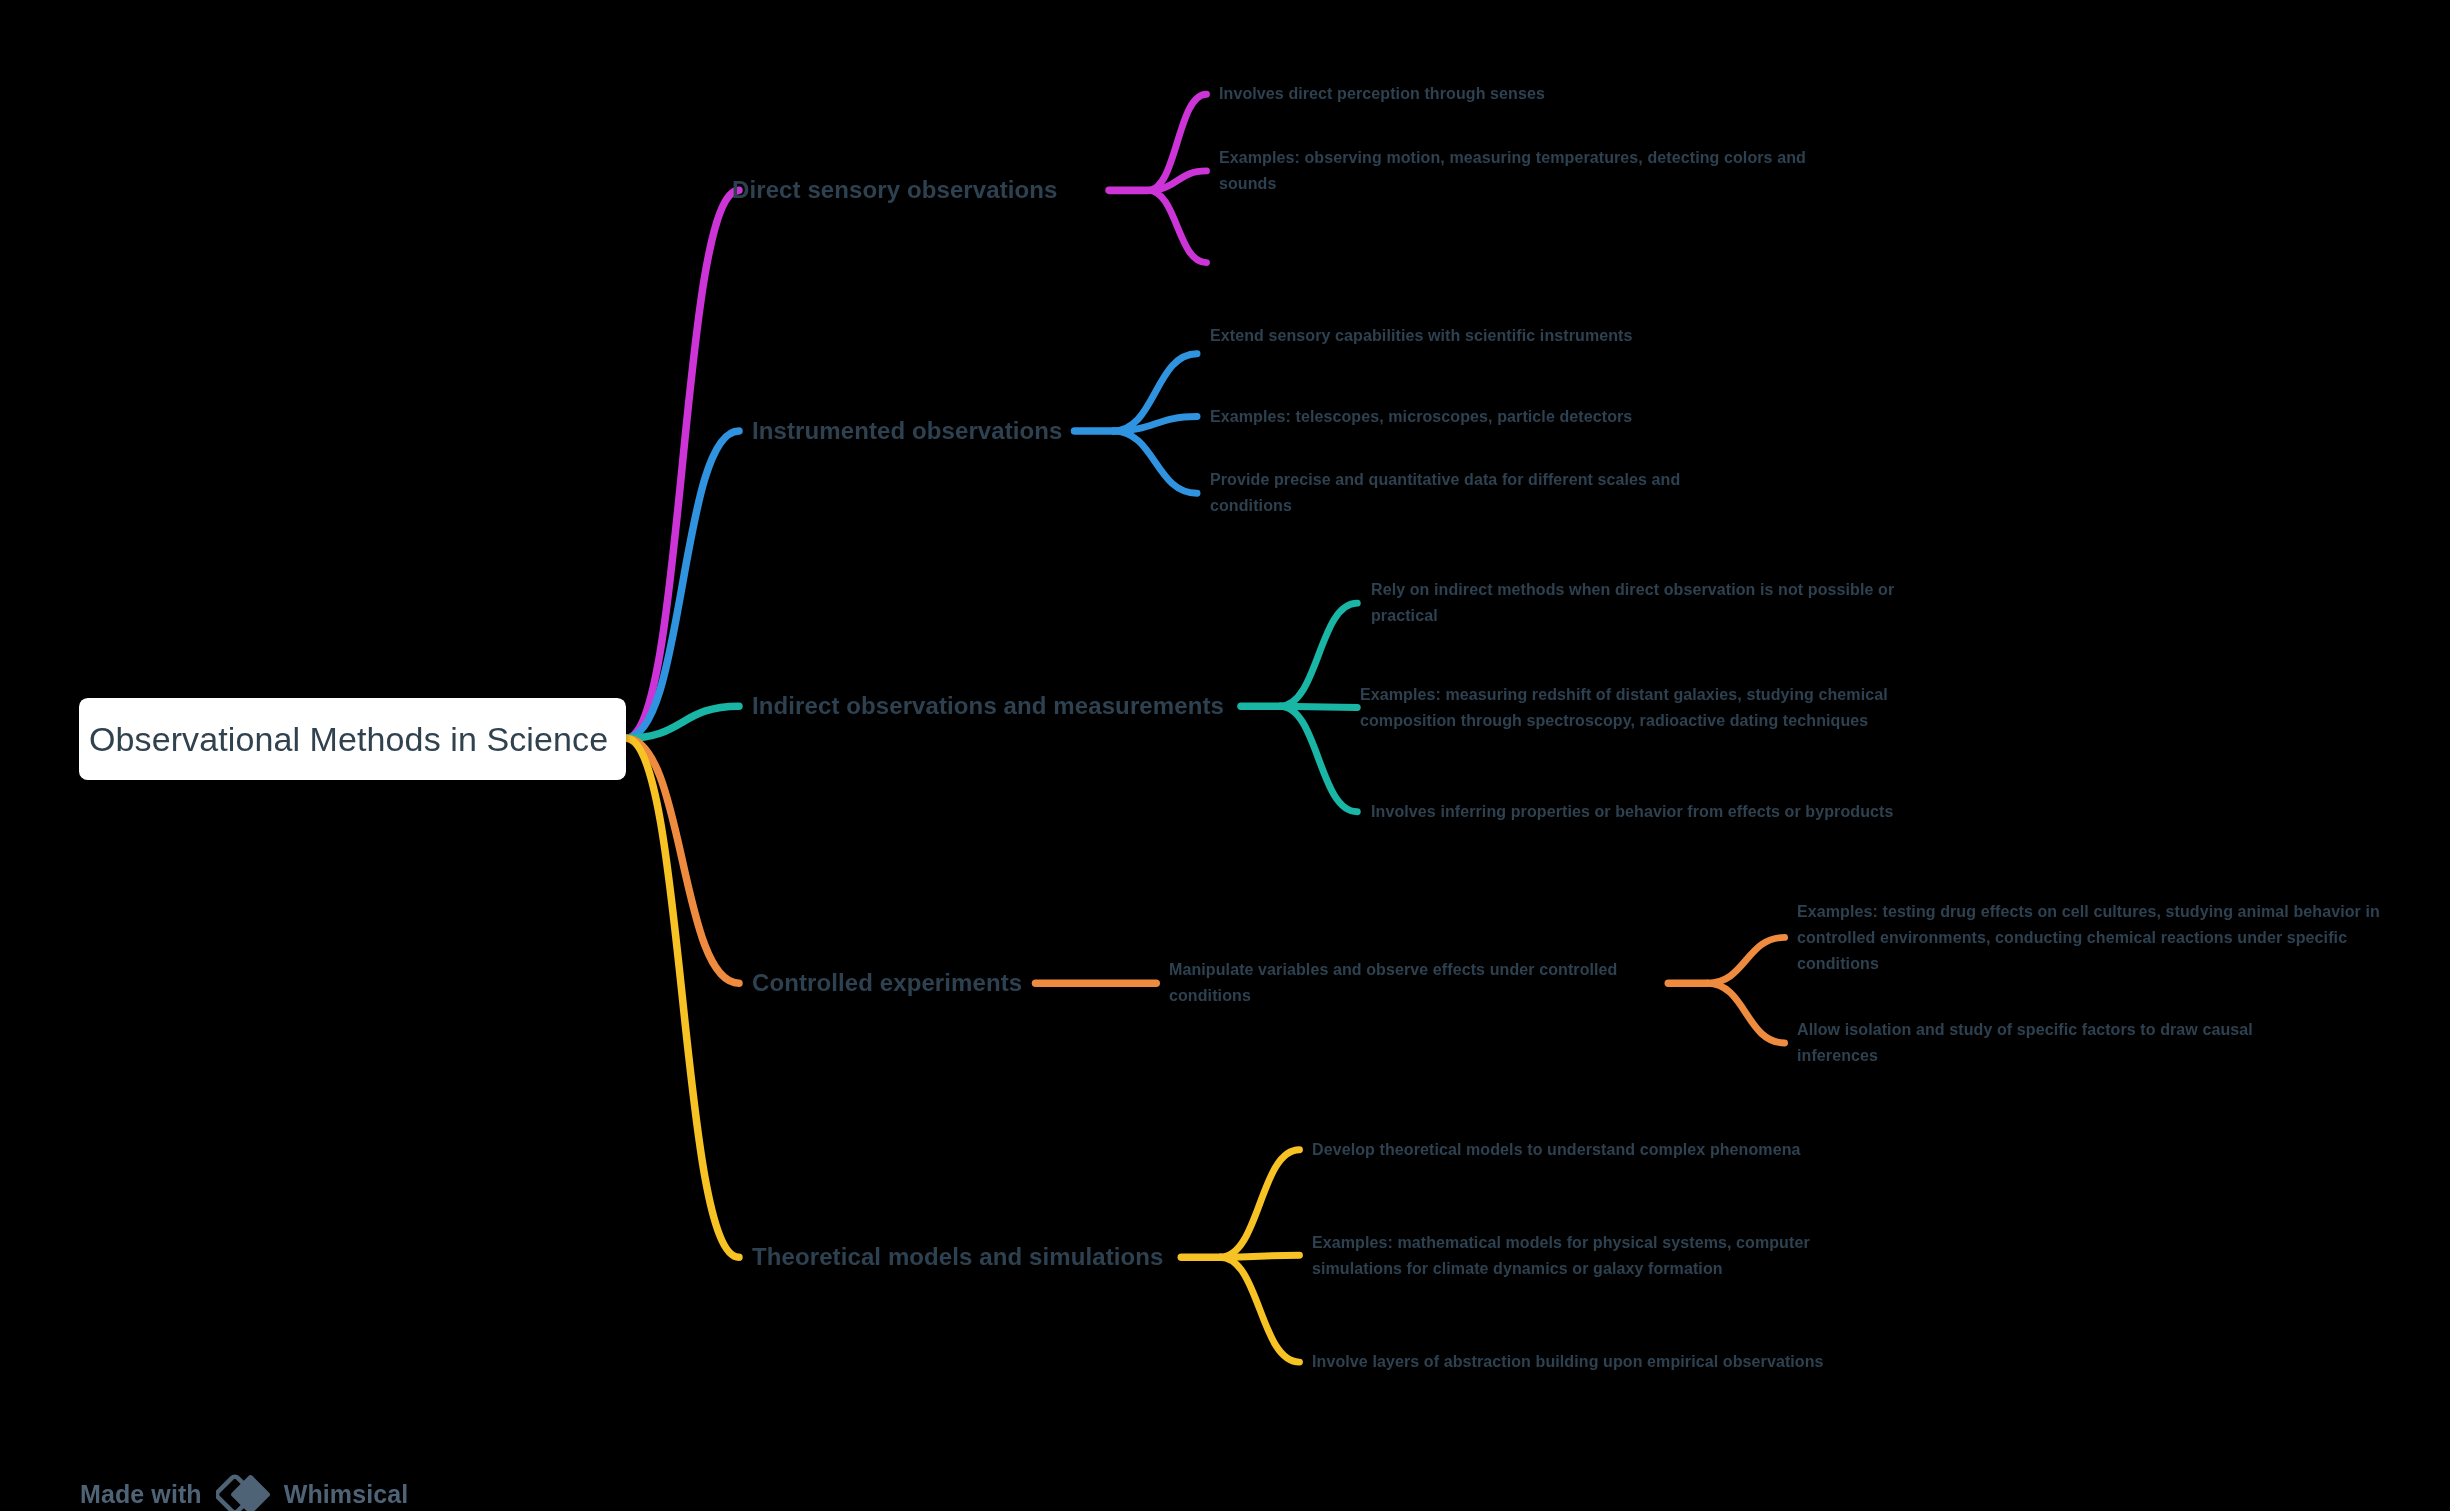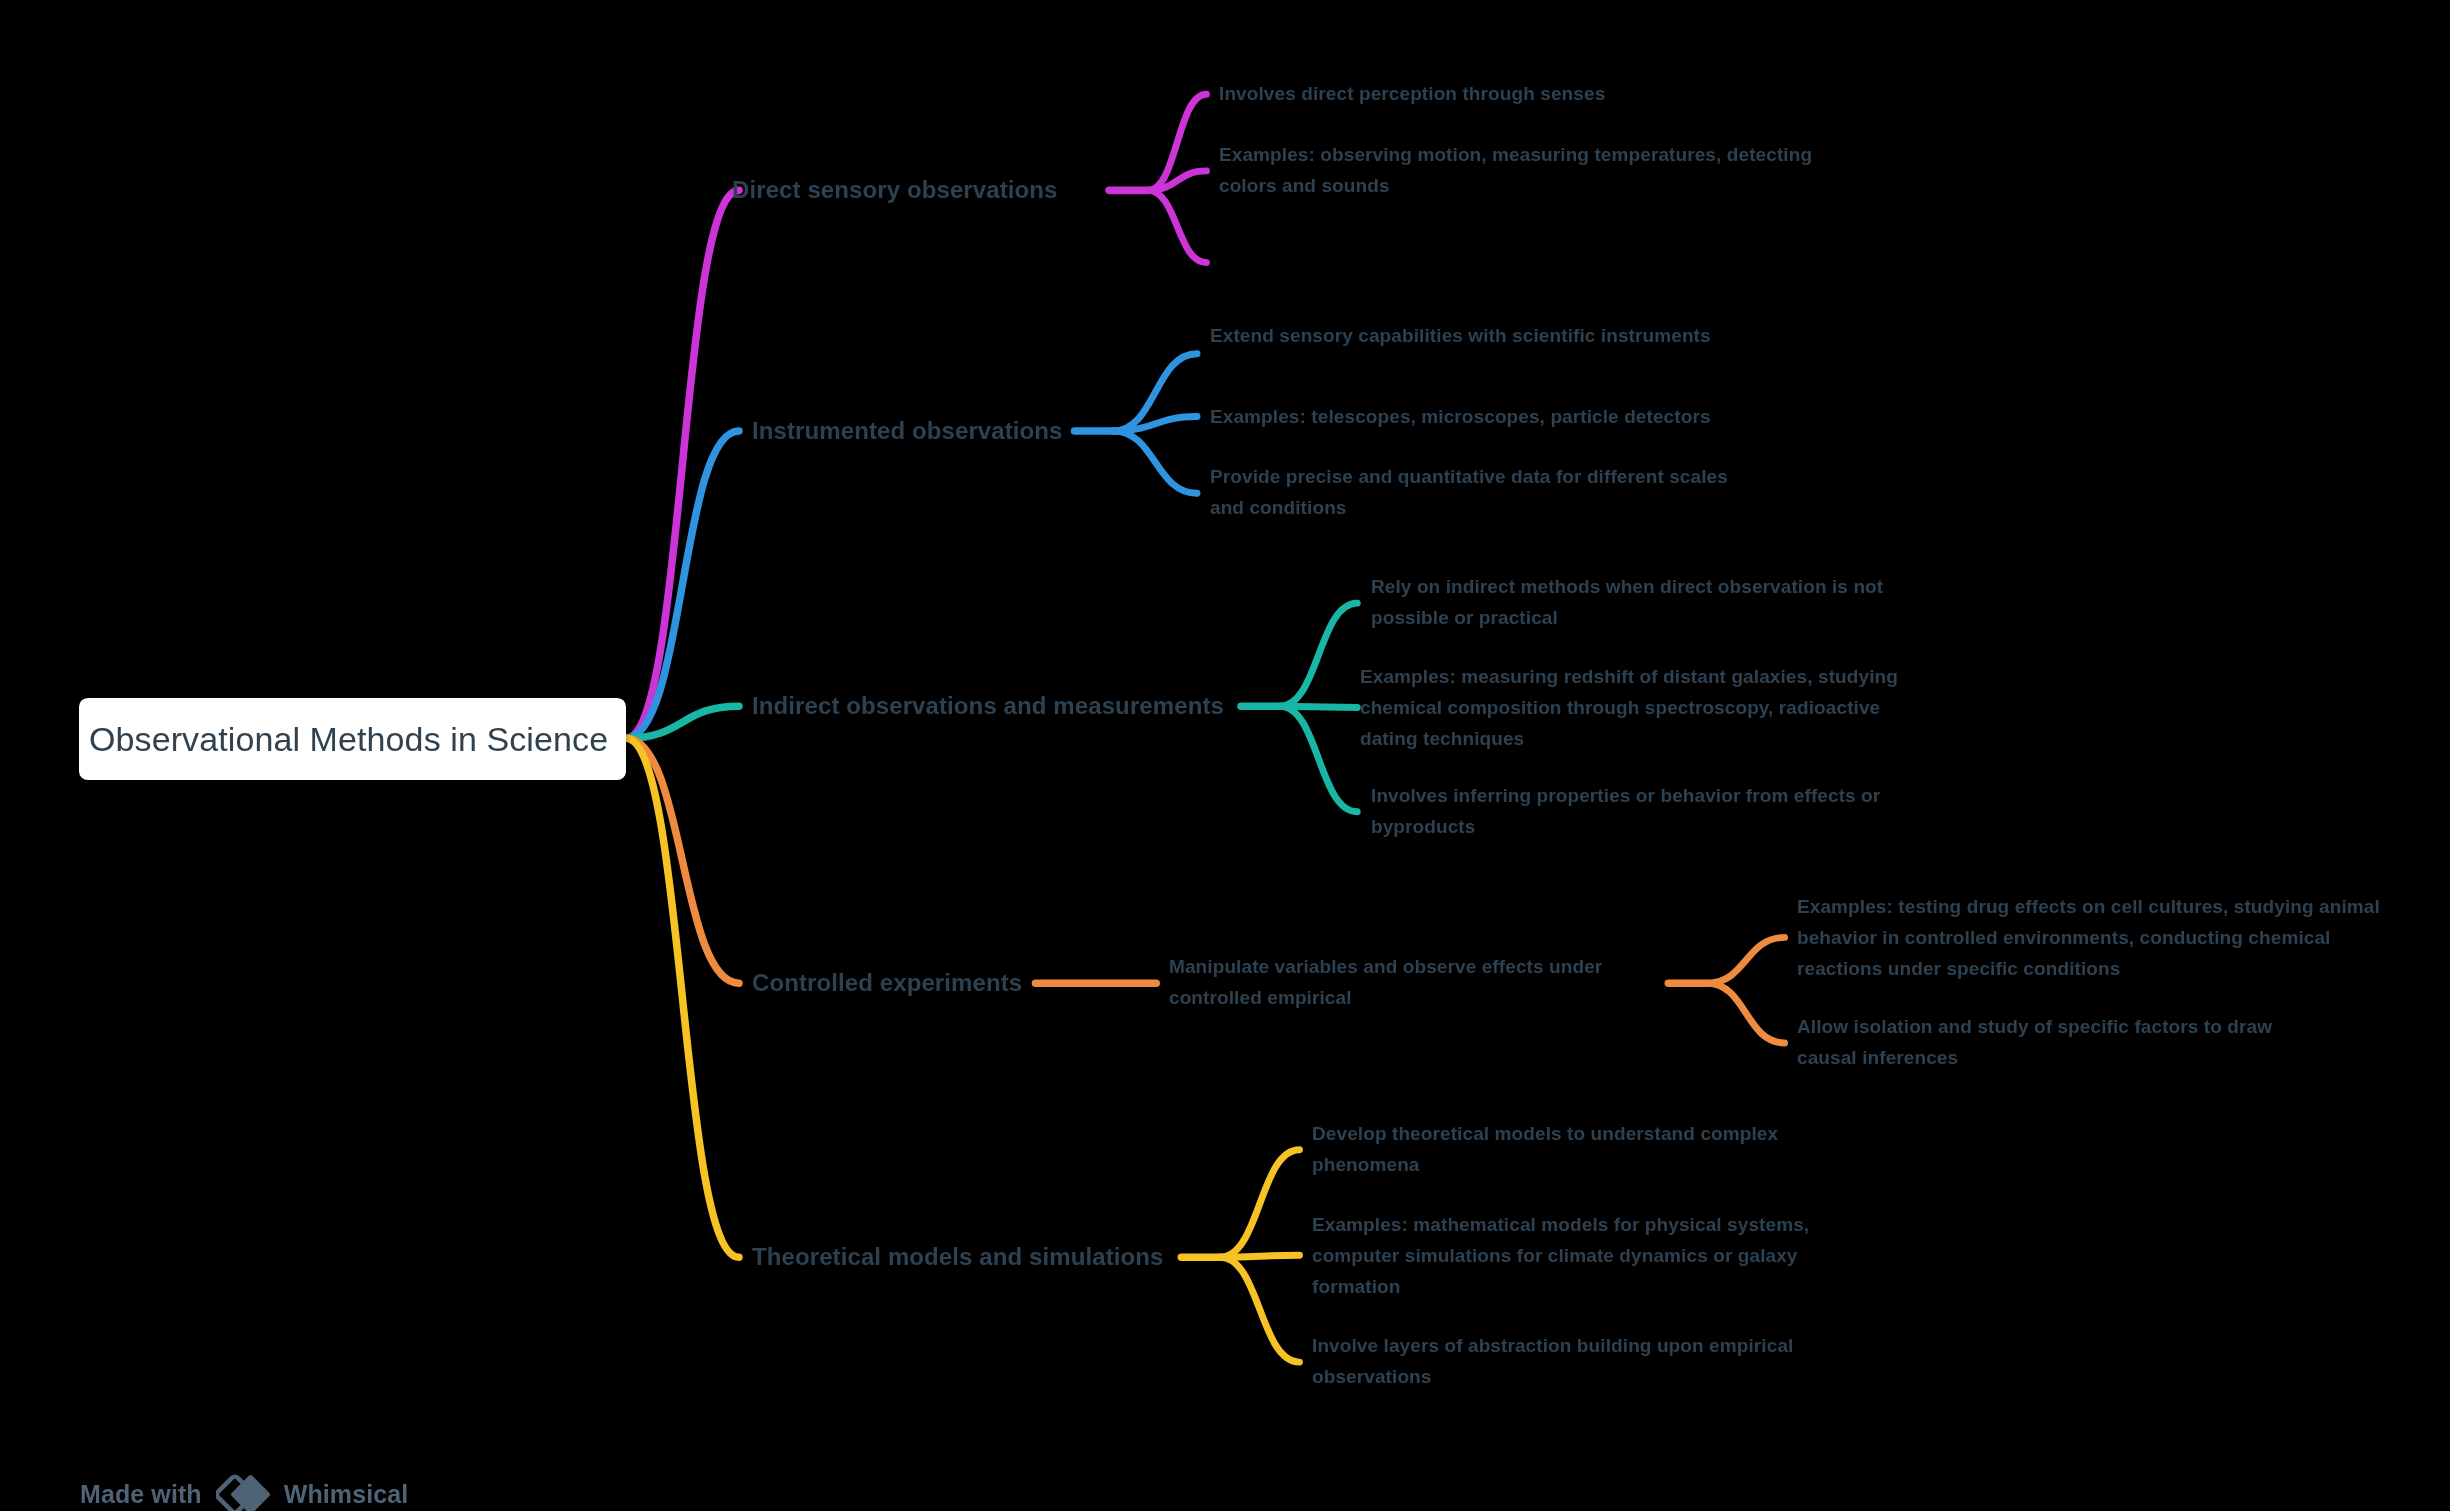--- a/index.html
+++ b/index.html
@@ -44,21 +44,21 @@
     position: absolute;
     font-size: 24px;
     font-weight: 700;
     color: #2e4150;
     white-space: nowrap;
     transform: translateY(-50%);
     letter-spacing: 0.1px;
   }
   .leaf-label {
     position: absolute;
-    font-size: 19px;
+    font-size: 16px;
     font-weight: 700;
     color: #2e4150;
     line-height: 1.62;
     transform: translateY(-50%);
     letter-spacing: 0.1px;
   }
   .footer {
     position: absolute;
     left: 80px;
     top: 1470px;
@@ -119,21 +119,21 @@
   <div class="leaf-label" style="left:1210px; top:336px; width:628px;">Extend sensory capabilities with scientific instruments</div>
   <div class="leaf-label" style="left:1210px; top:417px; width:628px;">Examples: telescopes, microscopes, particle detectors</div>
   <div class="leaf-label" style="left:1210px; top:493px; width:540px;">Provide precise and quantitative data for different scales and conditions</div>
 
   <div class="branch-label" style="left:752px; top:706px;">Indirect observations and measurements</div>
   <div class="leaf-label" style="left:1371px; top:603px; width:578px;">Rely on indirect methods when direct observation is not possible or practical</div>
   <div class="leaf-label" style="left:1312px; top:708px; width:566px;margin-left:48px;">Examples: measuring redshift of distant galaxies, studying chemical composition through spectroscopy, radioactive dating techniques</div>
   <div class="leaf-label" style="left:1371px; top:812px; width:578px;">Involves inferring properties or behavior from effects or byproducts</div>
 
   <div class="branch-label" style="left:752px; top:983px;">Controlled experiments</div>
-  <div class="leaf-label" style="left:1169px; top:983px; width:496px;">Manipulate variables and observe effects under controlled empirical</div>
+  <div class="leaf-label" style="left:1169px; top:983px; width:496px;">Manipulate variables and observe effects under controlled conditions</div>
   <div class="leaf-label" style="left:1797px; top:938px; width:584px;">Examples: testing drug effects on cell cultures, studying animal behavior in controlled environments, conducting chemical reactions under specific conditions</div>
   <div class="leaf-label" style="left:1797px; top:1043px; width:534px;">Allow isolation and study of specific factors to draw causal inferences</div>
 
   <div class="branch-label" style="left:752px; top:1257px;">Theoretical models and simulations</div>
   <div class="leaf-label" style="left:1312px; top:1150px; width:540px;">Develop theoretical models to understand complex phenomena</div>
   <div class="leaf-label" style="left:1312px; top:1256px; width:566px;">Examples: mathematical models for physical systems, computer simulations for climate dynamics or galaxy formation</div>
   <div class="leaf-label" style="left:1312px; top:1362px; width:553px;">Involve layers of abstraction building upon empirical observations</div>
 
   <div class="footer">
     <span class="footer-text">Made with</span>

